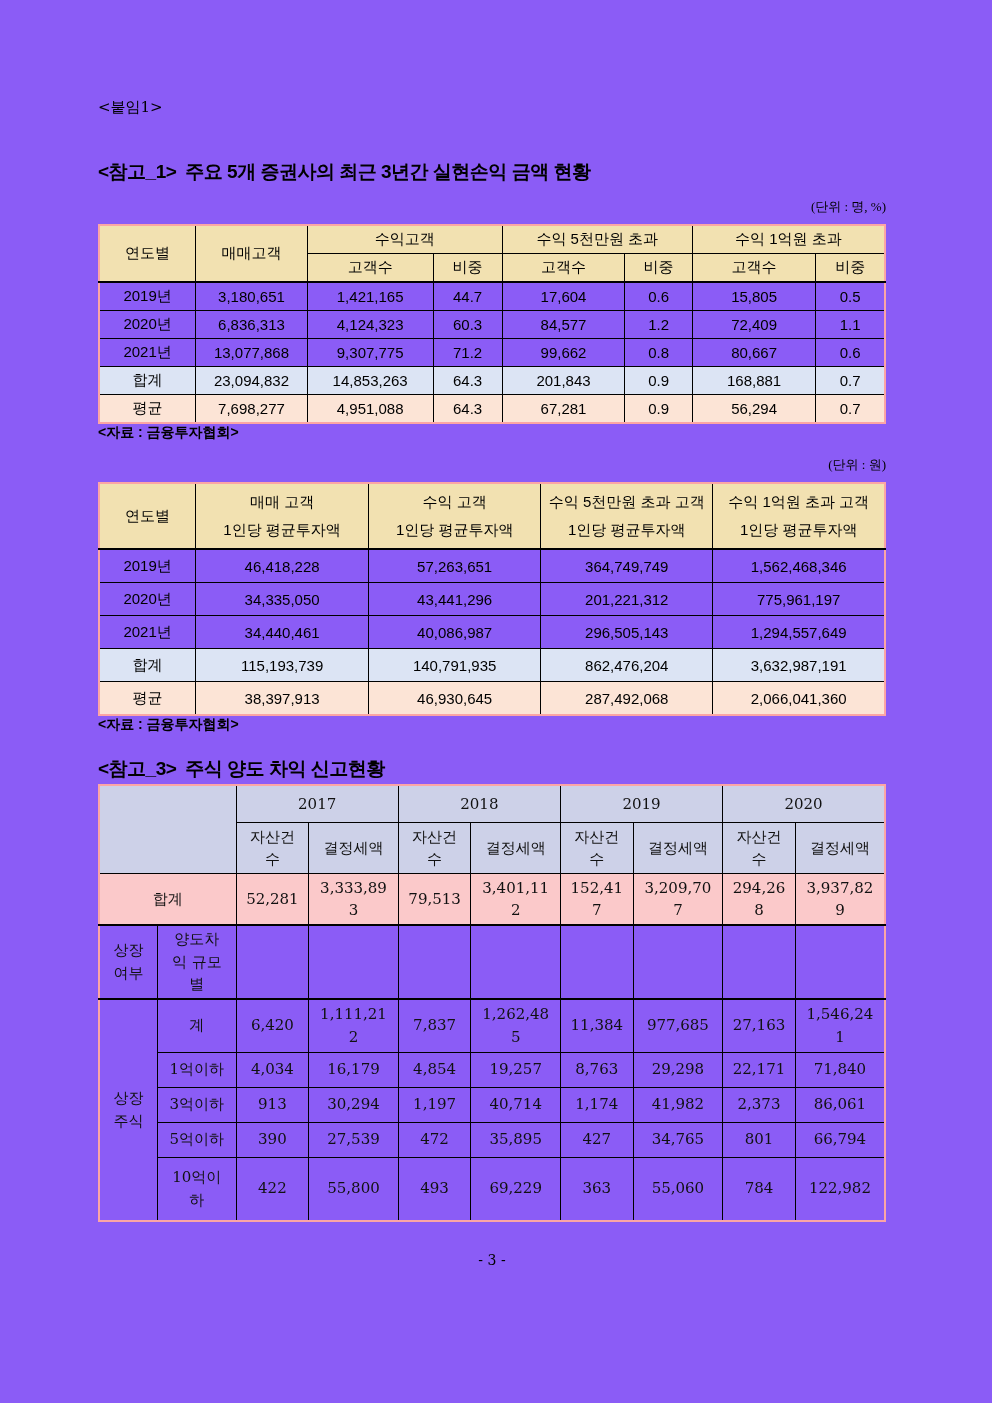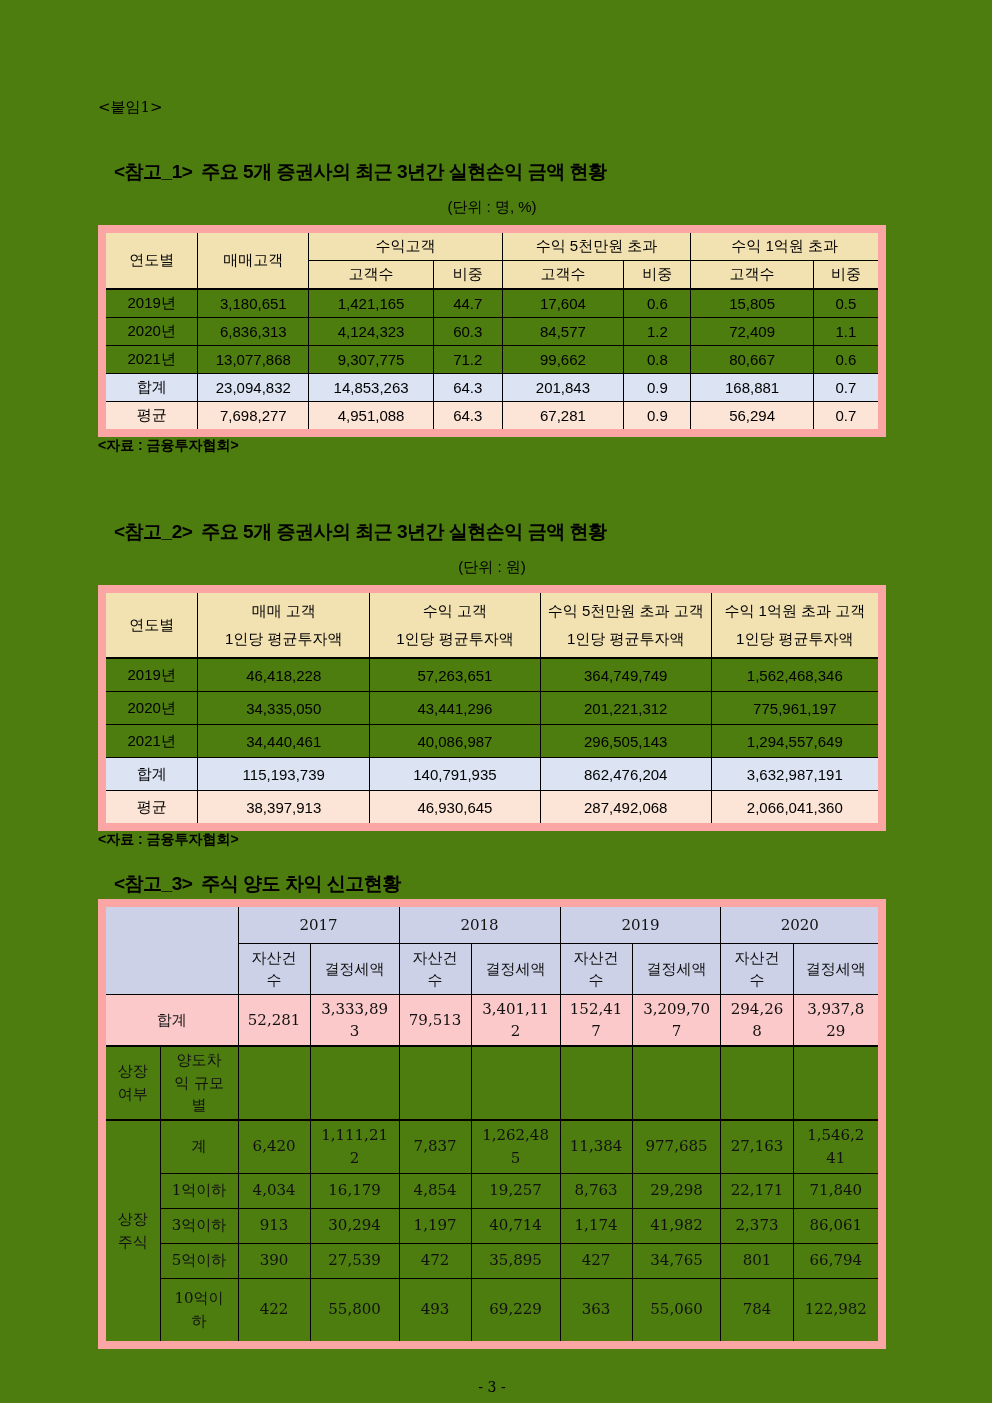--- a/index.html
+++ b/index.html
@@ -1,31 +1,31 @@
 <!DOCTYPE html>
 <html><head>
 <meta charset="utf-8">
 <style>
   html,body { margin:0; padding:0; background:#e9e9e9; }
   .sheet {
-    width:992px; height:1403px; background:#4d7c0f; color:#000;
+    width:992px; height:1403px; background:#8b5cf6; color:#000;
     font-family:"Liberation Sans", sans-serif;
     box-sizing:border-box; padding:98px 106px 0 98px;
     position:relative; margin:0 auto; overflow:hidden;
   }
   .attach { font-family:"DejaVu Serif", serif; font-size:15px; line-height:18px; }
 
   .sec-title { font-size:19px; font-weight:bold; margin:44px 0 0 0; letter-spacing:-0.5px; line-height:23px; }
-  .sec-title .tag { margin-right:9px;margin-left:16px; }
-
-  .unit-note { text-align:center; font-size:15px; margin-top:15px; margin-bottom:8px; }
+  .sec-title .tag { margin-right:9px; }
+
+  .unit-note { text-align:right; font-size:13px; margin-top:15px; margin-bottom:8px;font-family:Liberation Serif, serif; }
   .src-note  { font-weight:bold; font-size:14px; line-height:17px; }
 
   table { border-collapse:collapse; width:100%; table-layout:fixed; }
-  .t1, .t2, .t3 { border:8px solid #fca5a5; }
+  .t1, .t2, .t3 { border:2px solid #fca5a5; }
 
   
   .t1 th, .t1 td { border:1px solid #000; text-align:center; vertical-align:middle; font-size:15px; padding:0 3px; }
   .t1 th { background:#F2E1B1; font-weight:normal; height:27px; }
   .t1 thead tr:last-child th, .t1 thead th[rowspan] { border-bottom:2px solid #000; }
   .t1 td { height:27px; }
   .row-sum td { background:#DCE4F4; }
   .row-avg td { background:#FCE4D6; }
 
   
@@ -135,23 +135,20 @@
         <td>64.3</td>
         <td>67,281</td>
         <td>0.9</td>
         <td>56,294</td>
         <td>0.7</td>
       </tr>
     </tbody>
   </table>
   <div class="src-note">&lt;자료 : 금융투자협회&gt;</div>
 
-  <div class="sec-title" style="margin-top:66px;">
-    <span class="tag">&lt;참고_2&gt;</span><span>주요 5개 증권사의 최근 3년간 실현손익 금액 현황</span>
-  </div>
   <div class="unit-note">(단위 : 원)</div>
 
   <table class="t2">
     <colgroup>
       <col style="width:12.3%">
         <col style="width:22%">
         <col style="width:21.9%">
         <col style="width:21.9%">
         <col style="width:21.9%">
     </colgroup>

